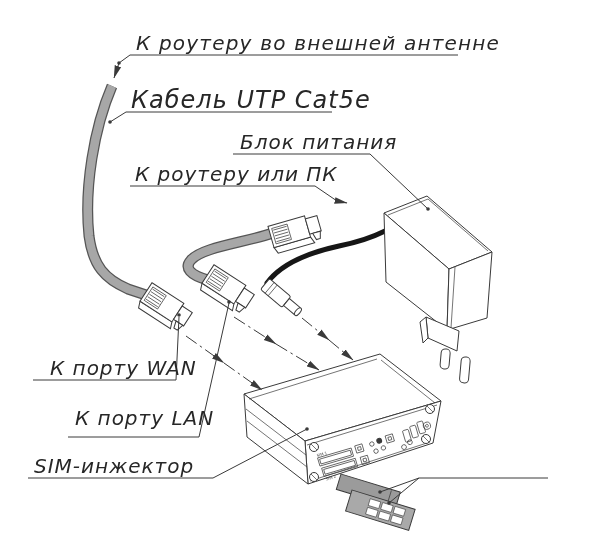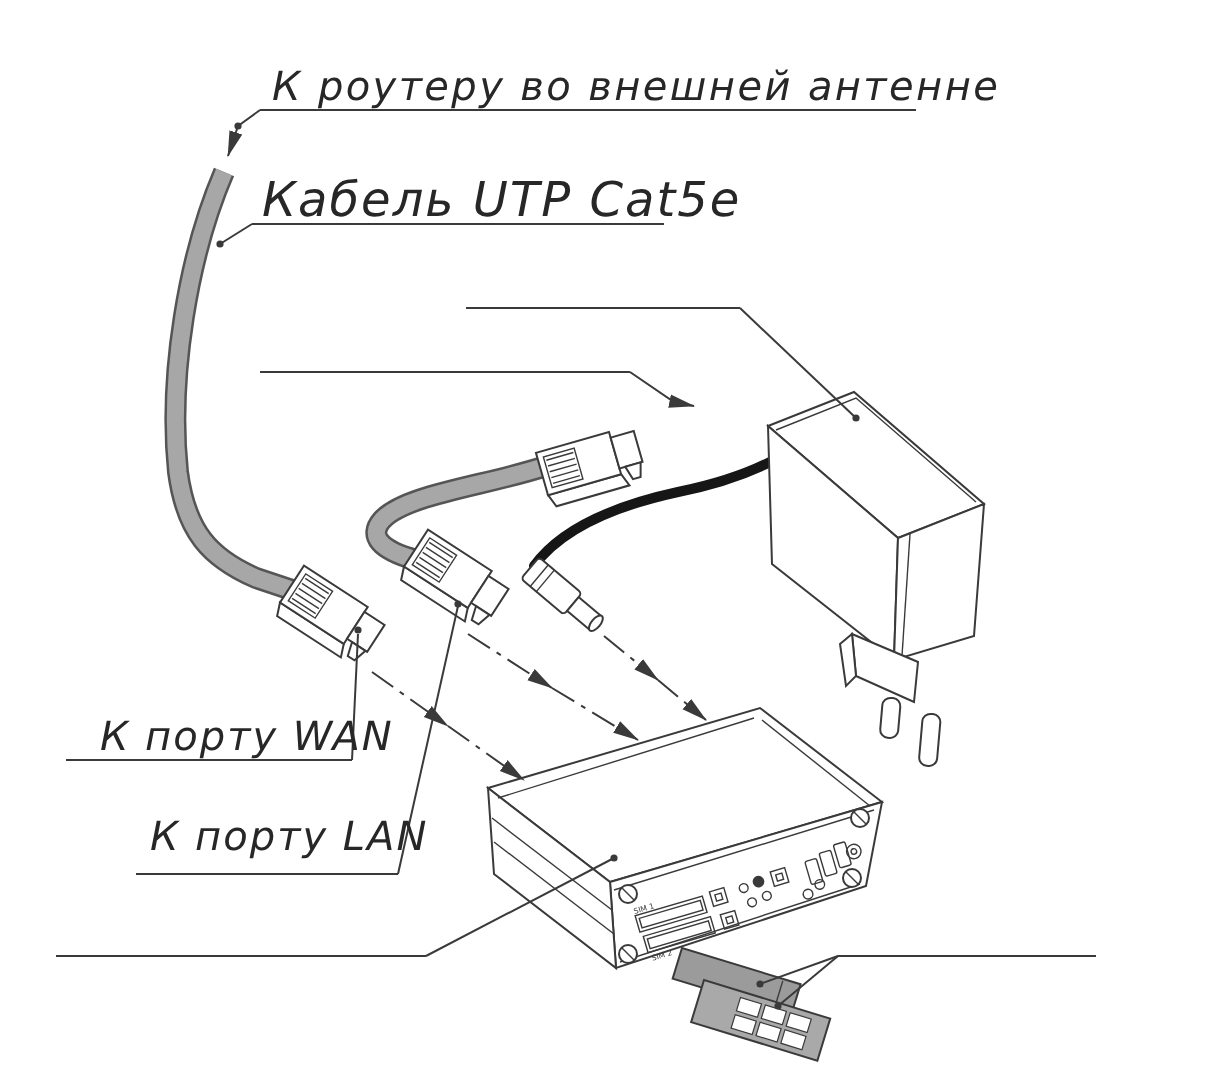--- a/index.html
+++ b/index.html
@@ -213,16 +213,19 @@
     <line class="ln" x1="419" y1="478" x2="548" y2="478"></line>
     <line class="ln" x1="419" y1="478" x2="380" y2="492"></line>
     <circle class="dot" cx="380" cy="492" r="1.8"></circle>
     <line class="ln" x1="419" y1="478" x2="389" y2="503"></line>
     <circle class="dot" cx="389" cy="503" r="1.8"></circle>
   </g>
 </svg>
 
 <div class="label big" style="left:136px;top:31px;">К роутеру во внешней антенне</div>
 <div class="label" style="left:131px;top:86px;font-size:24px;">Кабель UTP Cat5e</div>
+<div class="label" style="left:240px;top:130px;">Блок питания</div>
+<div class="label" style="left:135px;top:162px;">К роутеру или ПК</div>
 <div class="label" style="left:40px;top:356px;margin-left:10px;">К порту WAN</div>
 <div class="label" style="left:75px;top:406px;">К порту LAN</div>
+<div class="label" style="left:34px;top:454px;">SIM-инжектор</div>
 
 </div>
 
 </body></html>

